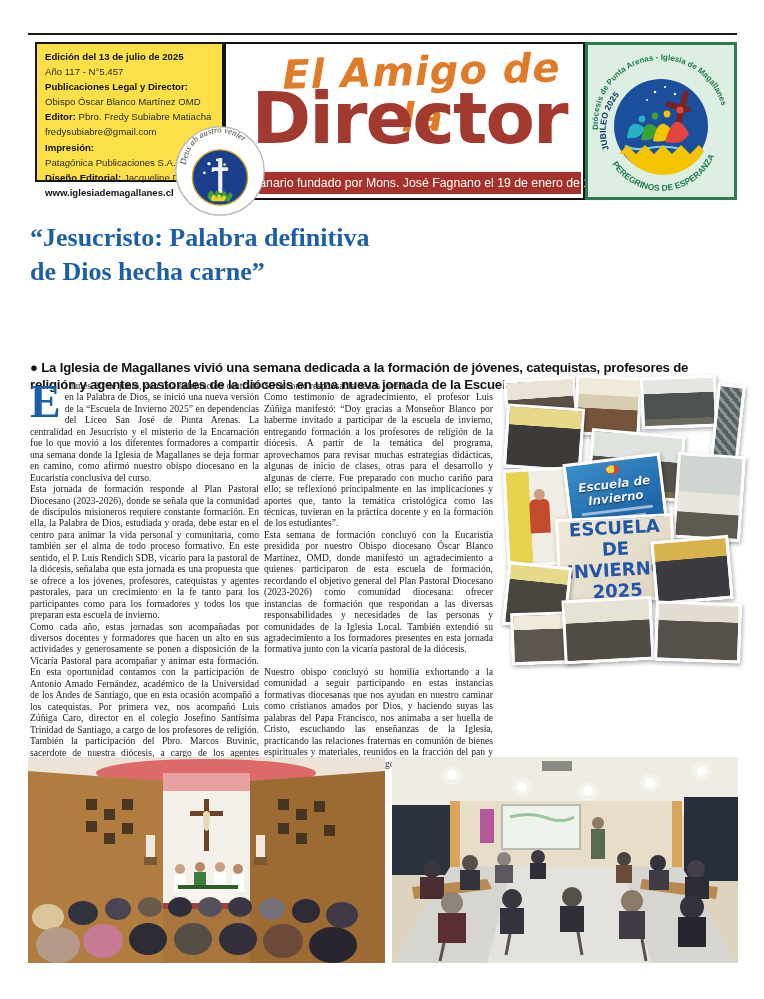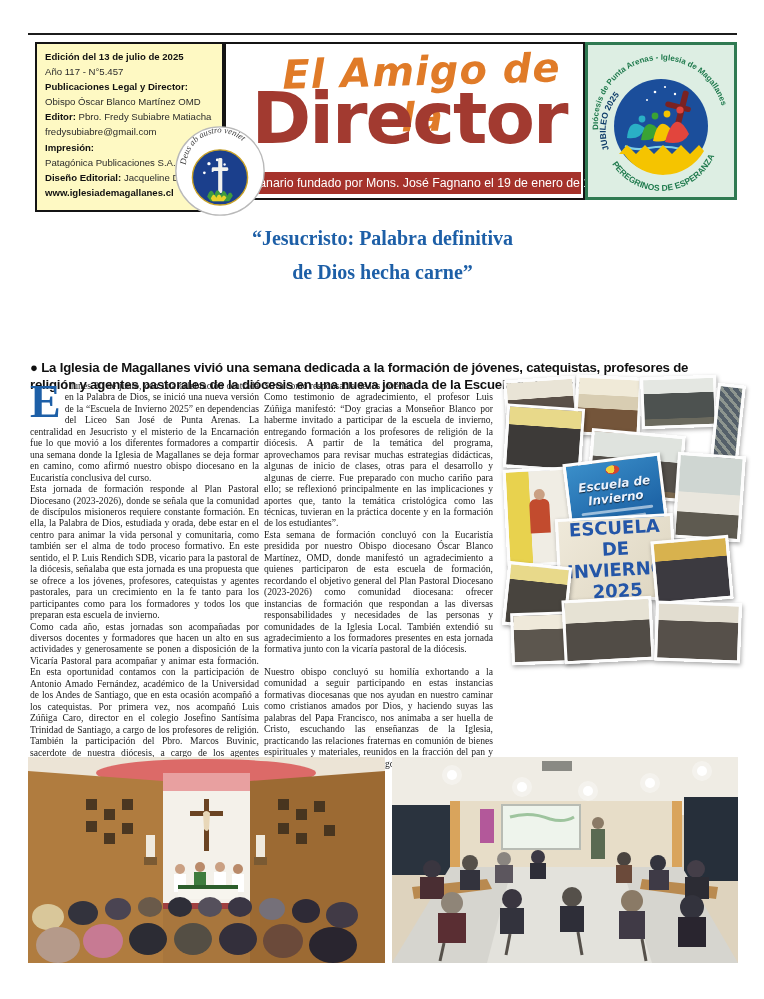--- a/index.html
+++ b/index.html
@@ -2,41 +2,41 @@
 <html><head>
 <meta charset="utf-8">
 <style>
   html,body{margin:0;padding:0;background:#ffffff;}
   #page{position:relative;width:764px;height:999px;background:#ffffff;overflow:hidden;
         font-family:"Liberation Serif",serif;color:#1a1a1a;}
   .abs{position:absolute;}
 
   
   #top-rule{left:28px;top:33px;width:709px;height:2px;background:#1c1c1c;}
-  #info-box{left:35px;top:42px;width:189px;height:170px;background:#fef9c3;border:2px solid #141414;
+  #info-box{left:35px;top:42px;width:189px;height:140px;background:#fde047;border:2px solid #141414;
             box-sizing:border-box;padding:5px 4px 0 8px;font-family:"Liberation Sans",sans-serif;
             font-size:9.6px;line-height:15.1px;color:#2b2b2b;white-space:nowrap;}
   .info-b{font-weight:bold;color:#111;}
   #masthead{left:224px;top:42px;width:361px;height:158px;background:#fff;border:2px solid #141414;
             box-sizing:border-box;overflow:visible;}
   #mast-script{left:36px;top:4px;width:320px;text-align:center;
                font-family:"DejaVu Sans",sans-serif;font-style:italic;font-weight:bold;
                font-size:40px;color:#e07b28;transform:rotate(-1.5deg);letter-spacing:1px;}
   #mast-main{left:10px;top:36px;width:346px;text-align:center;
              font-family:"DejaVu Sans",sans-serif;font-weight:bold;font-size:72px;line-height:76px;
              color:#a23a30;letter-spacing:-2px;}
   #mast-banner{left:8px;top:128px;width:347px;height:22px;background:#a5322b;color:#ffffff;
                font-family:"Liberation Sans",sans-serif;font-size:12.3px;line-height:22px;
                text-align:center;white-space:nowrap;}
   #seal{left:174px;top:125px;width:92px;height:92px;}
   #jubilee{left:585px;top:42px;width:152px;height:158px;}
 
   
-  #headline{left:30px;top:221px;width:705px;text-align:center;color:#1d5fa7;
-            font-family:"Liberation Serif",serif;font-weight:bold;font-size:20px;line-height:34px;}
+  #headline{left:30px;top:221px;width:705px;text-align:left;color:#1d5fa7;
+            font-family:"Liberation Serif",serif;font-weight:bold;font-size:26px;line-height:34px;}
   #headline-sub{left:30px;top:293px;width:705px;text-align:center;color:#161616;
                 font-family:"Liberation Serif",serif;font-weight:bold;font-size:27px;}
   #lead{left:30px;top:360px;width:707px;font-family:"Liberation Sans",sans-serif;
         font-weight:bold;font-size:13.2px;line-height:16.5px;color:#101010;letter-spacing:-0.2px;}
 
   
   .col{width:229px;font-size:9.6px;line-height:11.45px;text-align:justify;color:#222;}
   #col1{left:30px;top:380px;}
   #col2{left:264px;top:380px;font-family:Liberation Serif, serif;}
   .col p{margin:0;}

